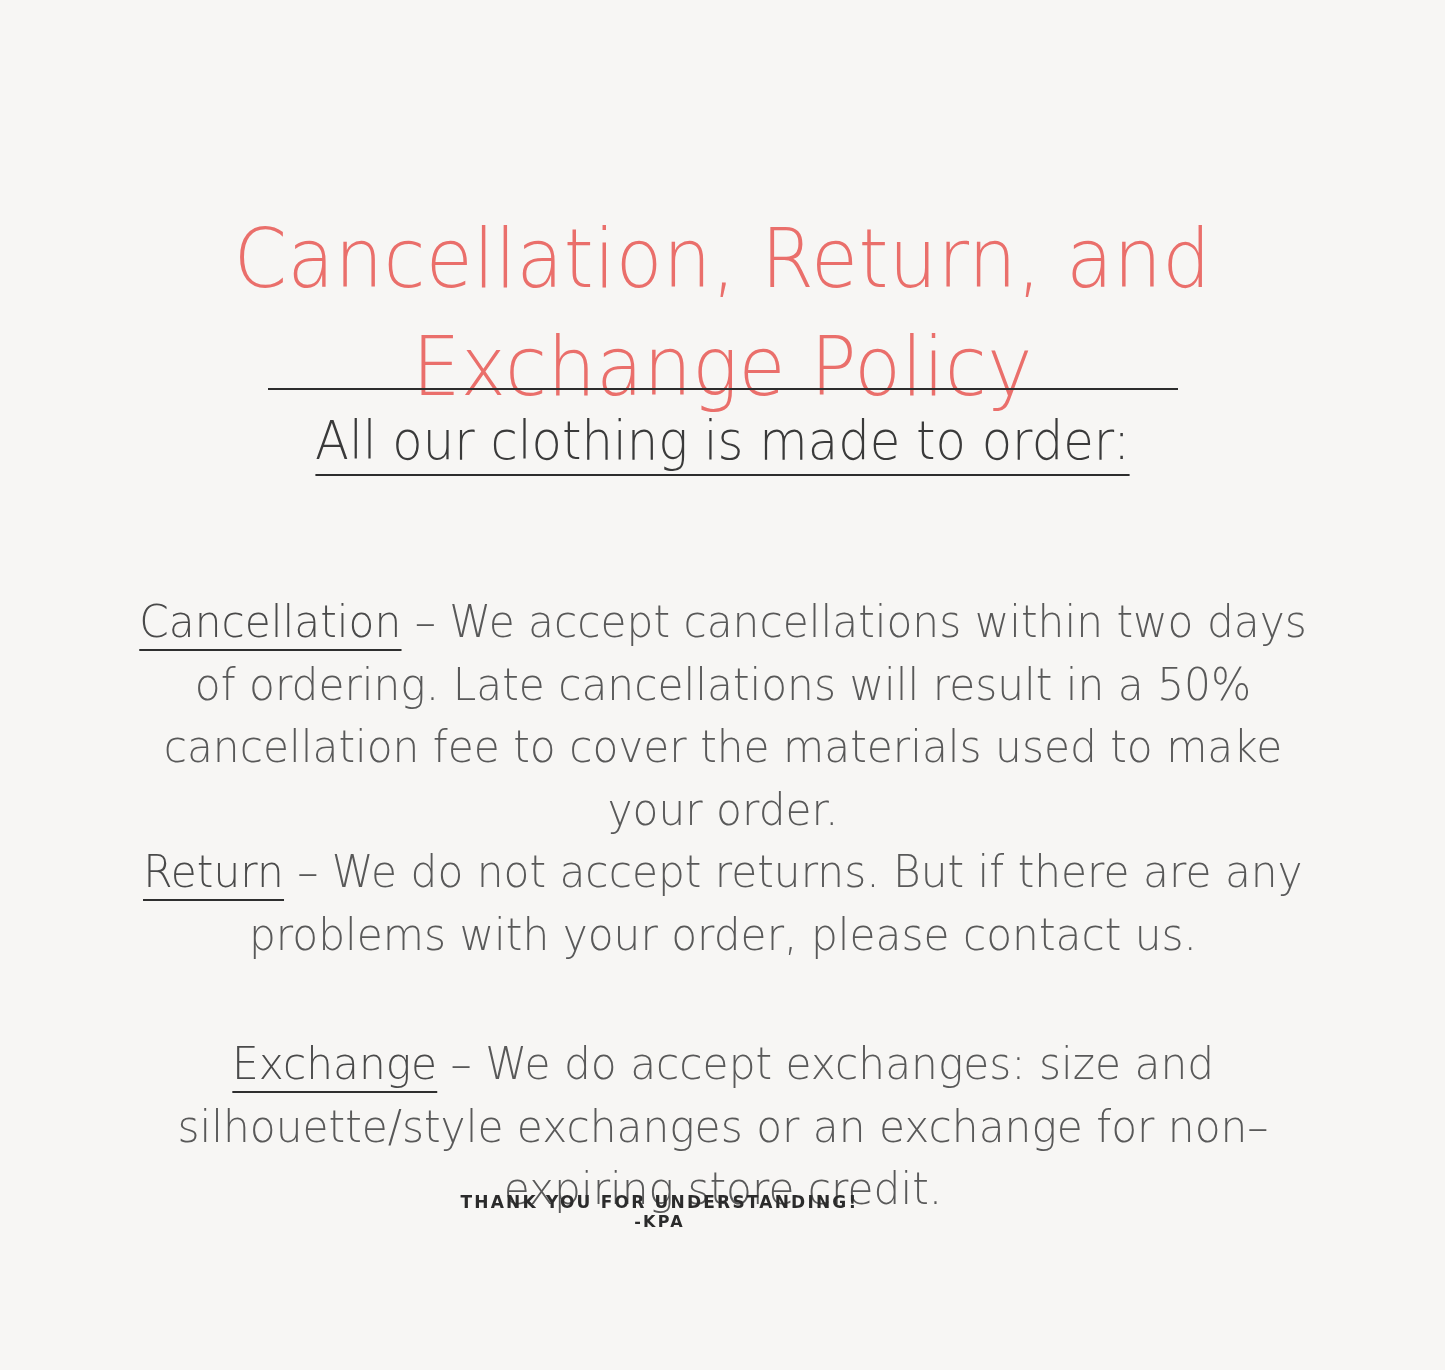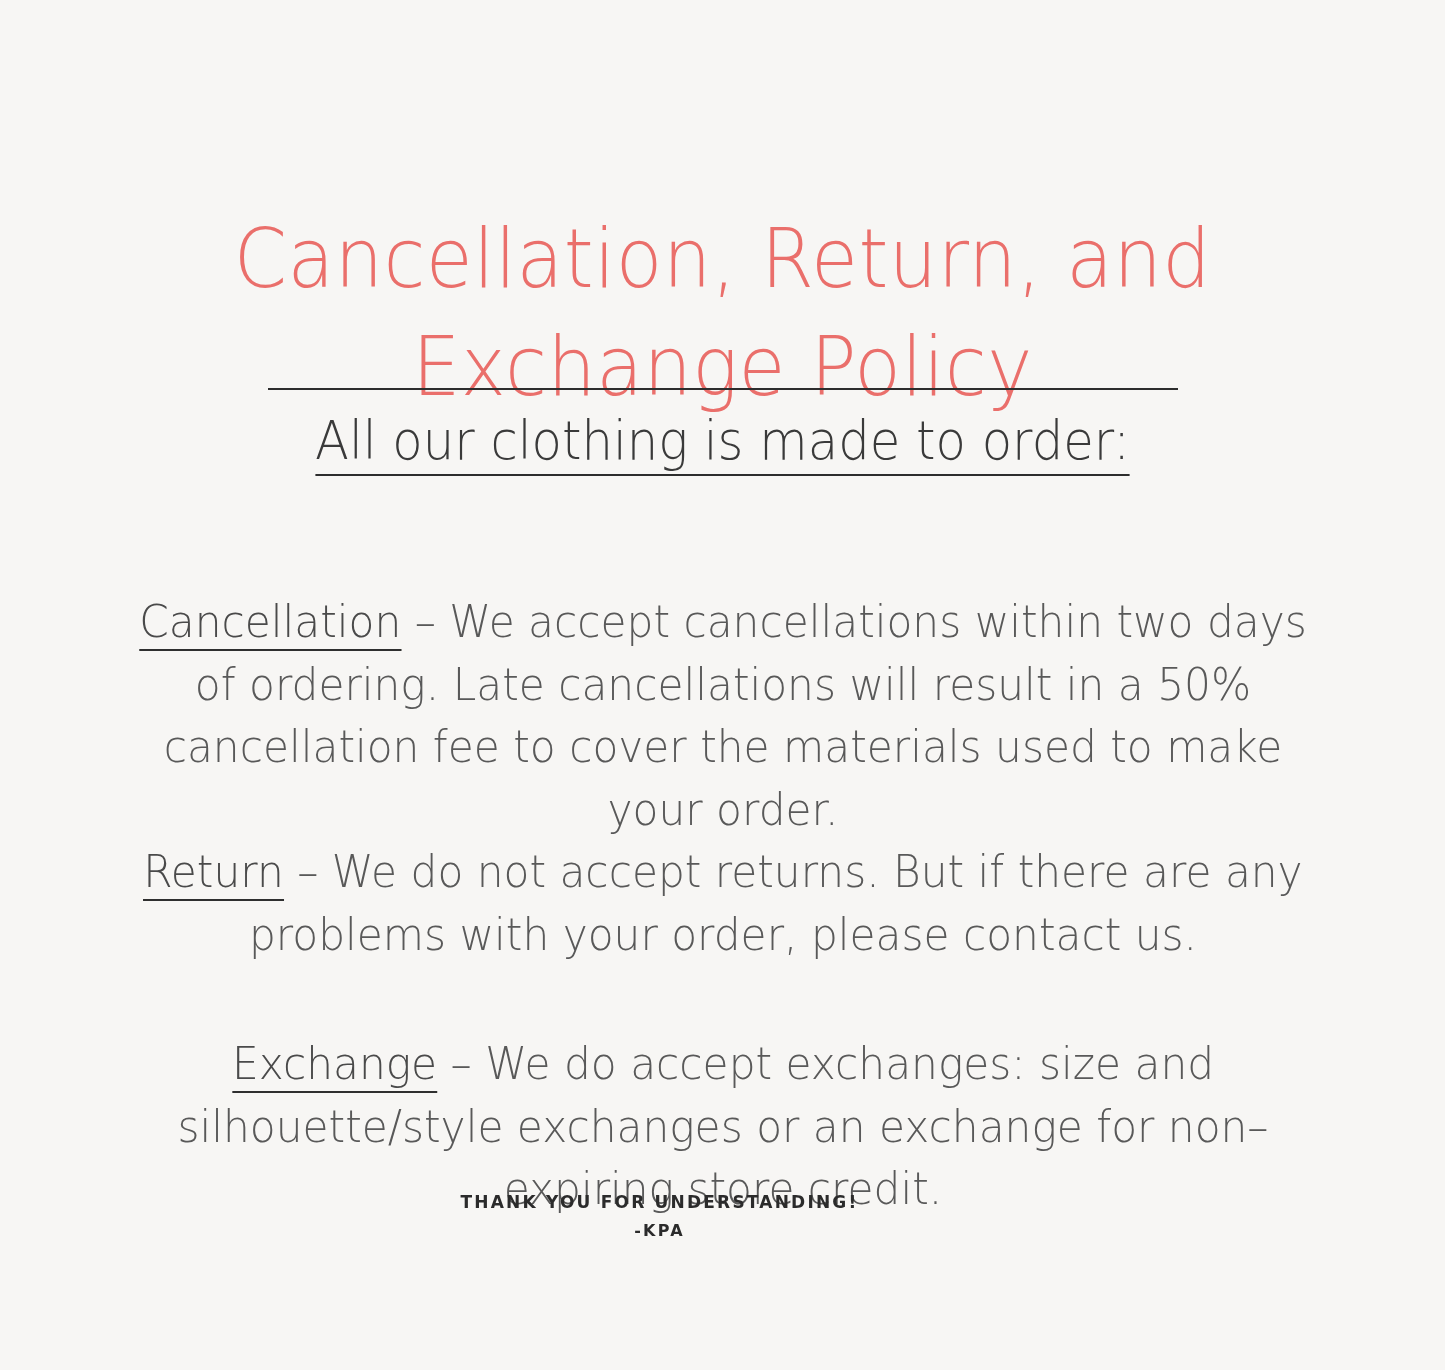--- a/index.html
+++ b/index.html
@@ -95,21 +95,20 @@
     text-align: center;
   }
   .footer-line1 {
     color: #2b2b2b;
     font-family: "DejaVu Sans", sans-serif;
     font-weight: 700;
     font-size: 17px;
     letter-spacing: 2.2px;
   }
   .footer-line2 {
-    margin-top: 9px;
     color: #2b2b2b;
     font-family: "DejaVu Sans", sans-serif;
     font-weight: 700;
     font-size: 16px;
     letter-spacing: 2.2px;
   }
 </style>
 </head>
 <body>
 

